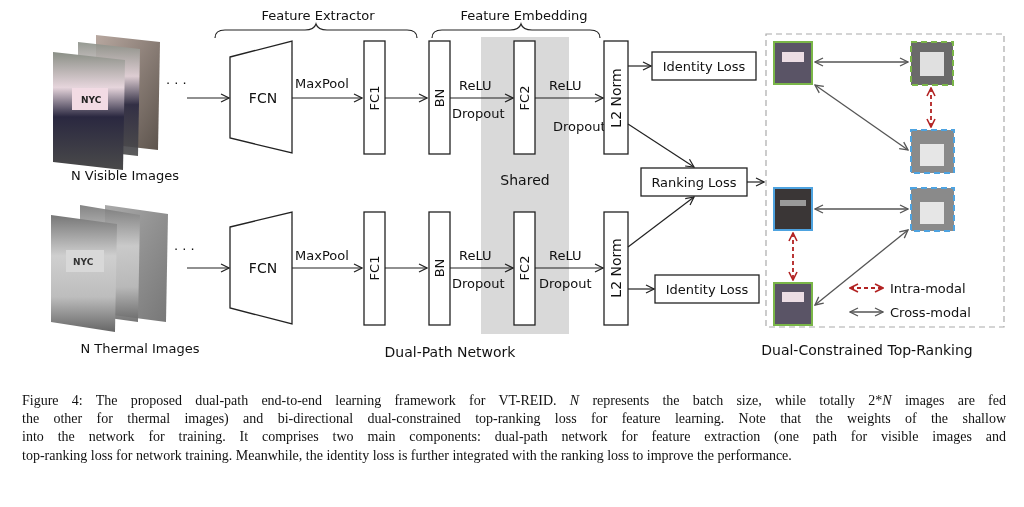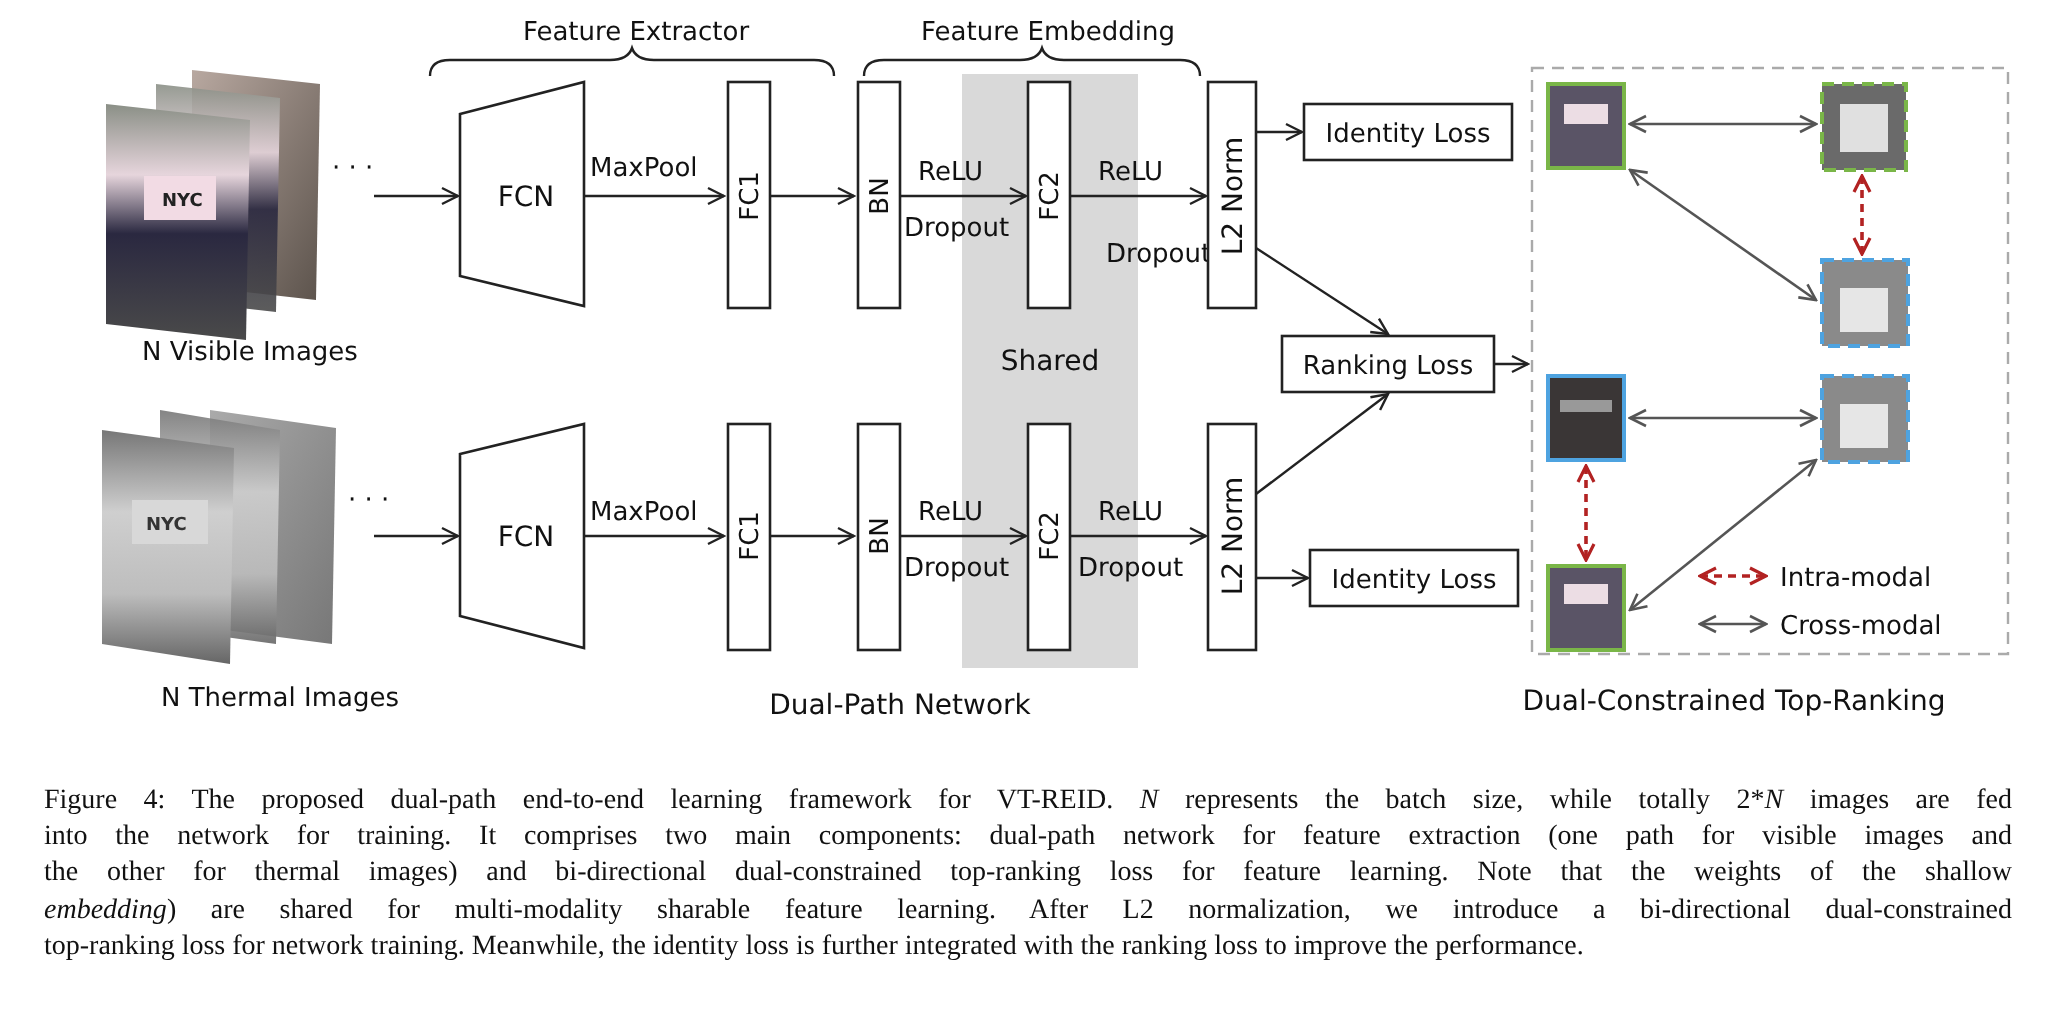--- a/index.html
+++ b/index.html
@@ -190,17 +190,16 @@
   <line x1="850" y1="288" x2="883" y2="288" stroke="#b22222" stroke-width="1.8" stroke-dasharray="4,3" marker-start="url(#arrR)" marker-end="url(#arrR)"></line>
   <text class="lbl" x="890" y="293">Intra-modal</text>
   <line x1="850" y1="312" x2="883" y2="312" stroke="#555" stroke-width="1.3" marker-start="url(#arrG)" marker-end="url(#arrG)"></line>
   <text class="lbl" x="890" y="317">Cross-modal</text>
 
   <text class="lbl-lg" x="867" y="355" text-anchor="middle">Dual-Constrained Top-Ranking</text>
 </svg>
 
 <div id="caption">
   <span class="line"><span>Figure 4: The proposed dual-path end-to-end learning framework for VT-REID. </span><i>N</i><span> represents the batch size, while totally 2*</span><i>N</i><span> images are fed</span></span>
+  <span class="line">the other for thermal images) and bi-directional dual-constrained top-ranking loss for feature learning. Note that the weights of the shallow</span>
   <span class="line">into the network for training. It comprises two main components: dual-path network for feature extraction (one path for visible images and</span>
-  <span class="line">the other for thermal images) and bi-directional dual-constrained top-ranking loss for feature learning. Note that the weights of the shallow</span>
-  <span class="line"><i>embedding</i><span>) are shared for multi-modality sharable feature learning. After L2 normalization, we introduce a bi-directional dual-constrained</span></span>
   <span class="line last">top-ranking loss for network training. Meanwhile, the identity loss is further integrated with the ranking loss to improve the performance.</span>
 </div>
 
 </body></html>

